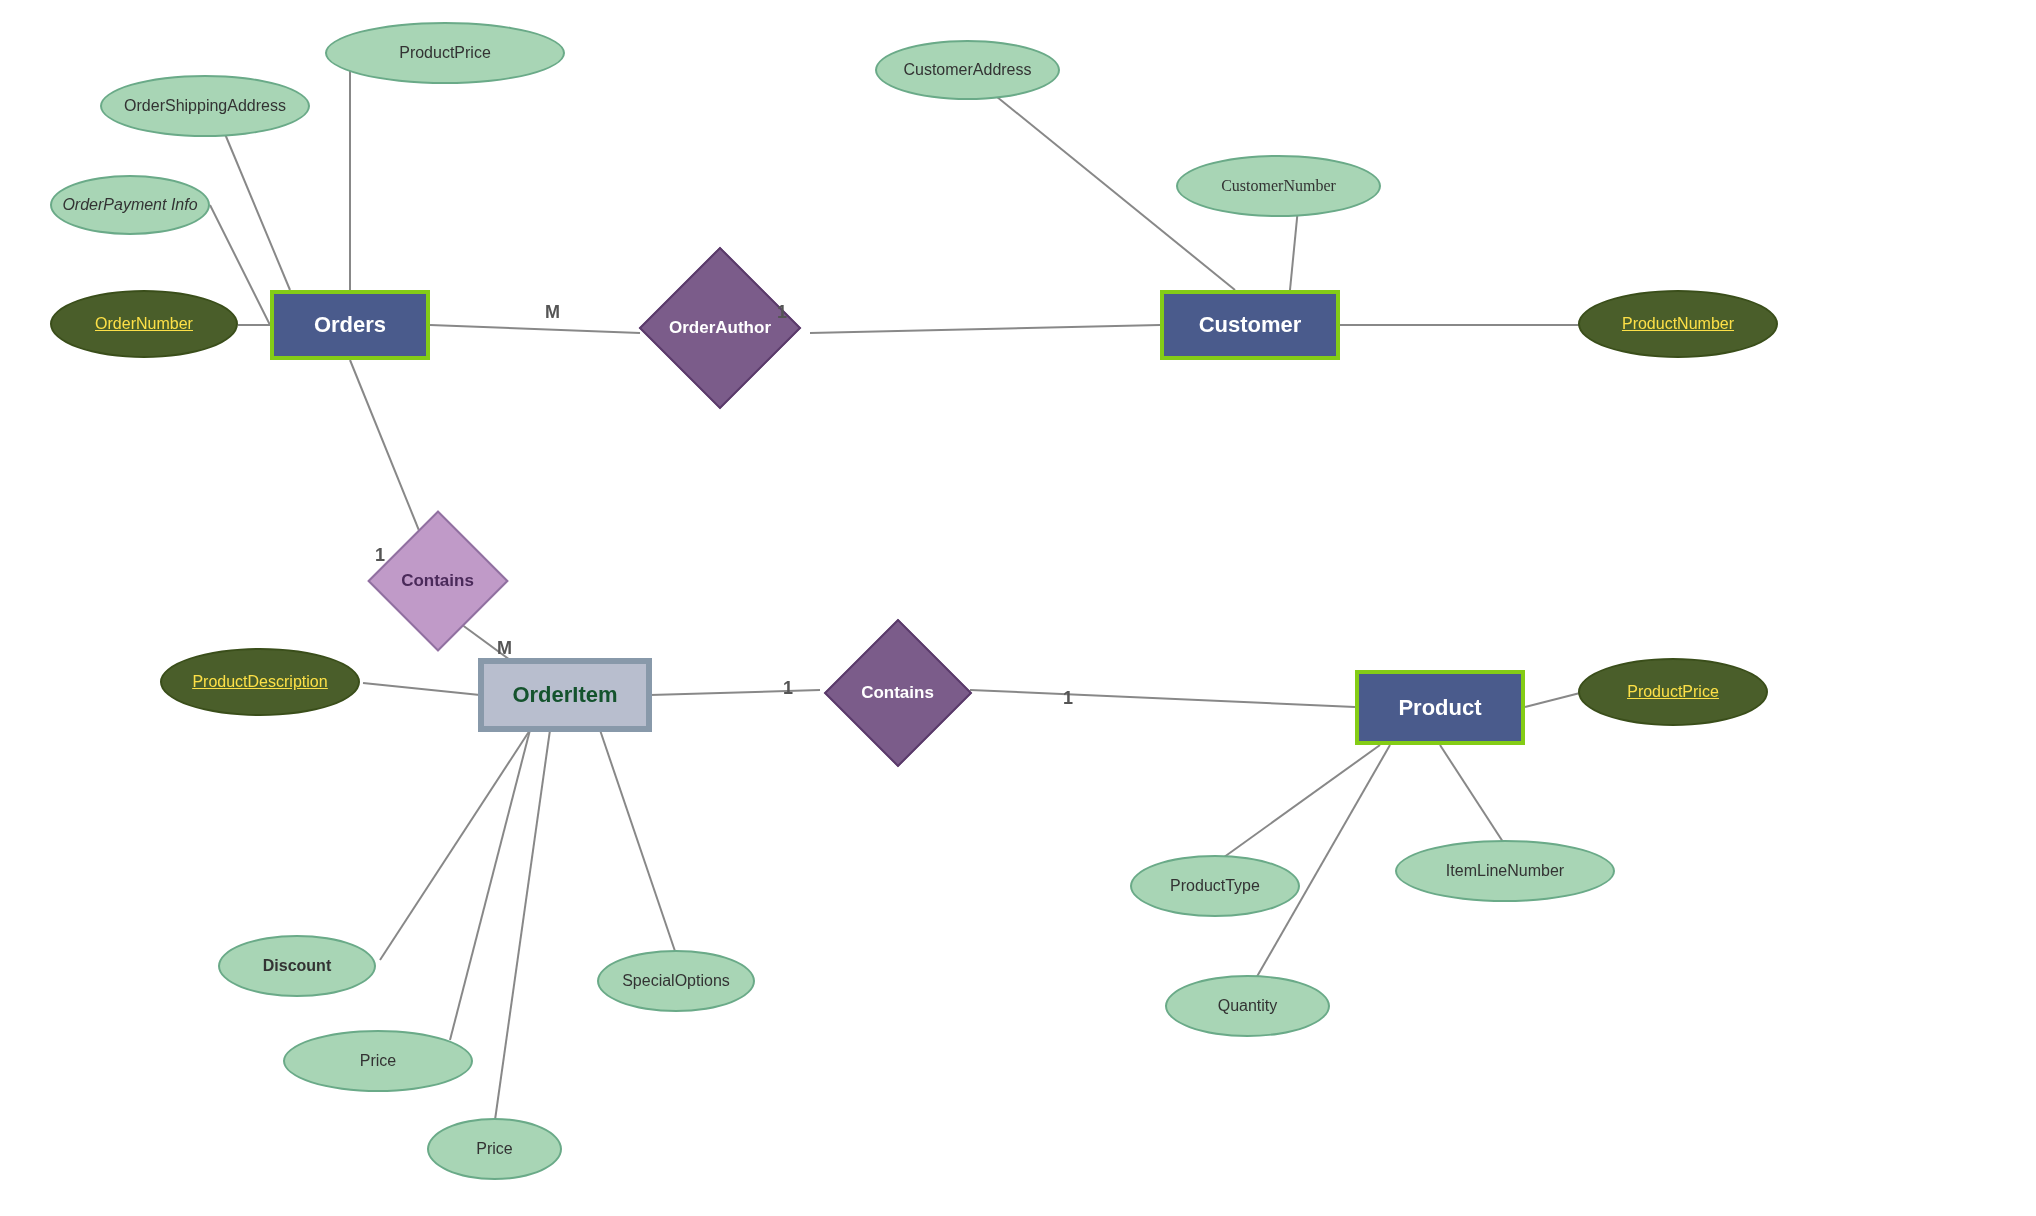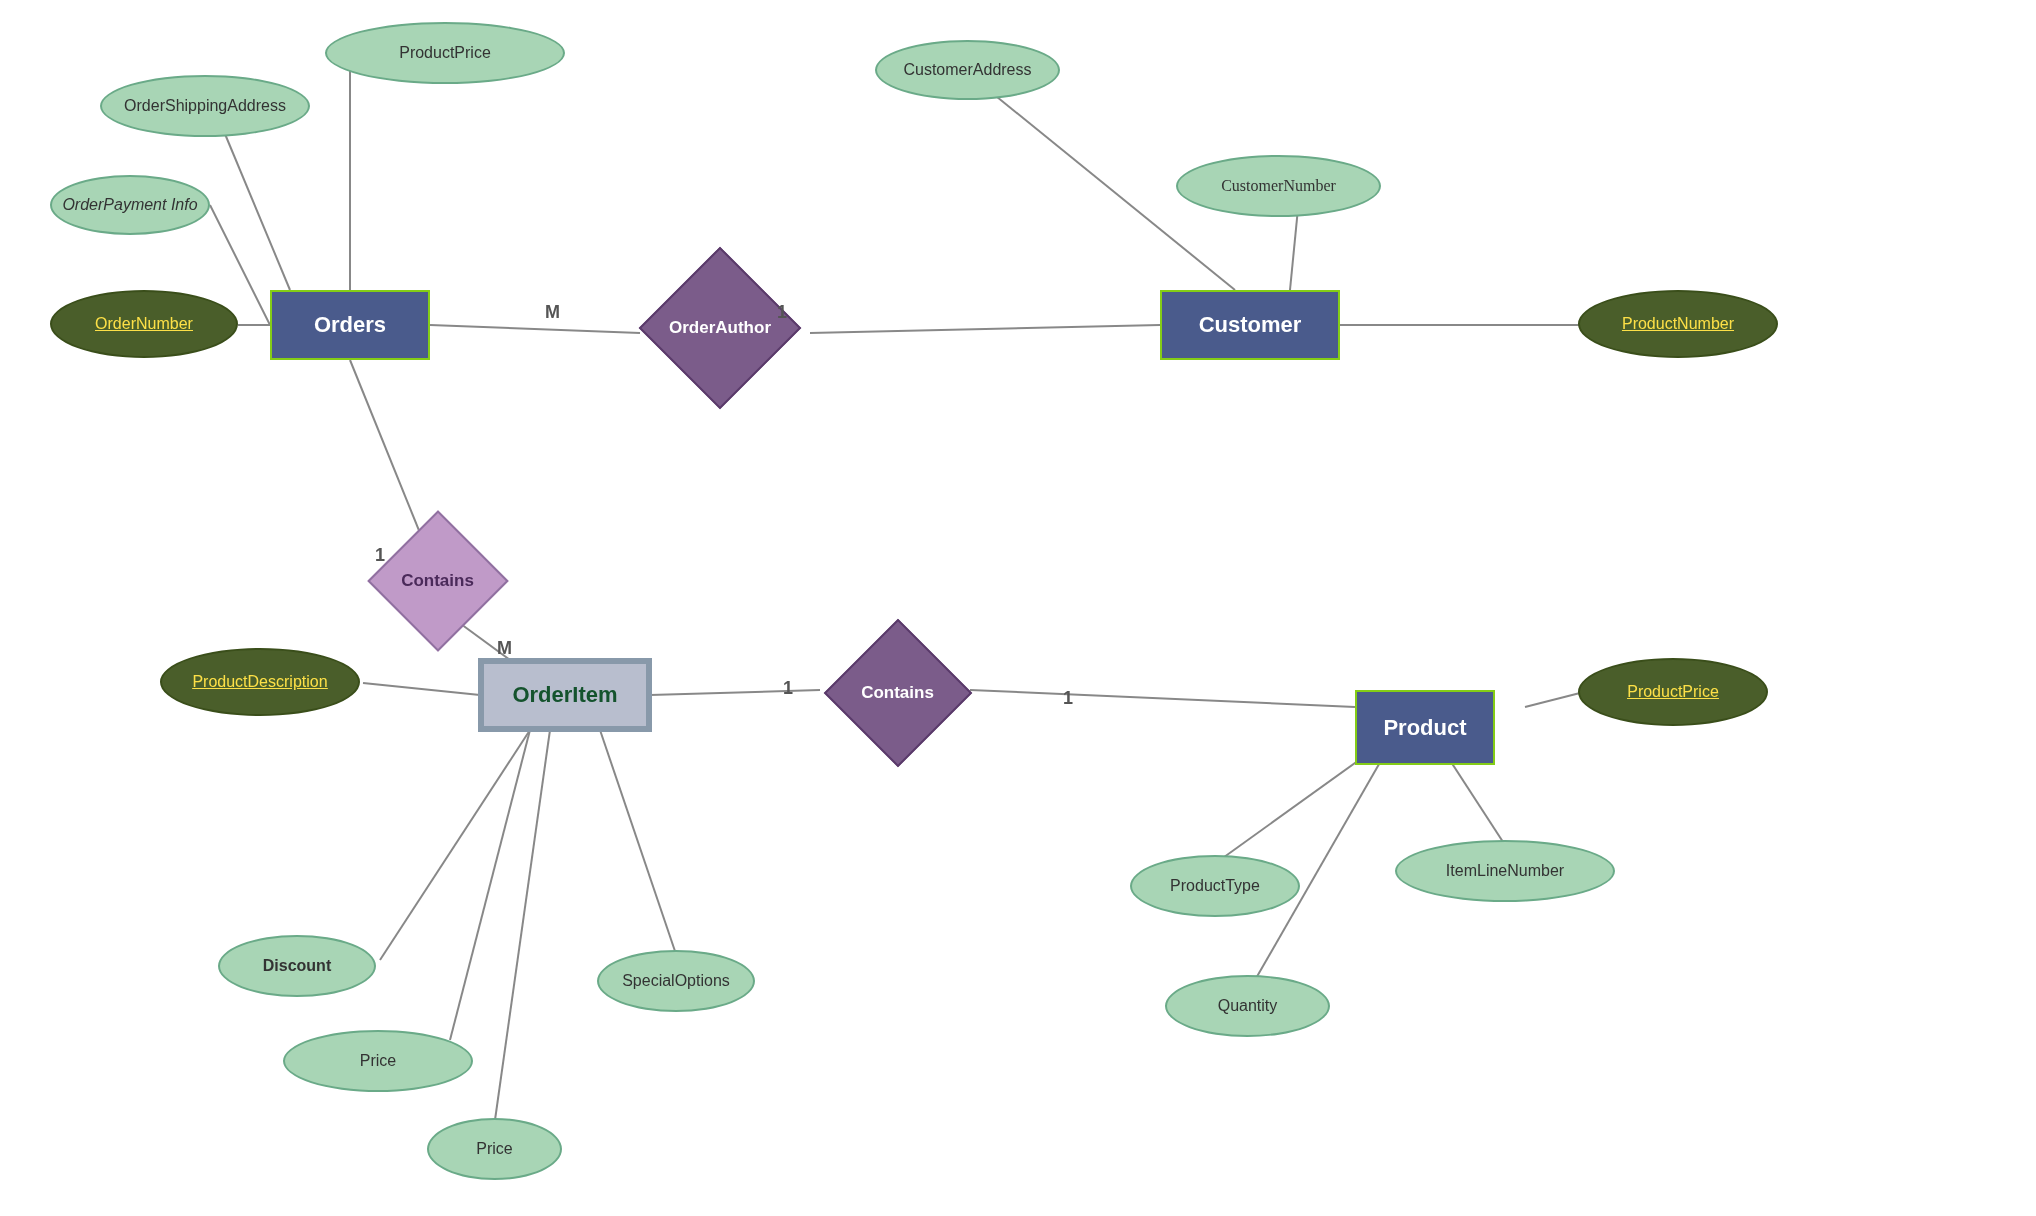--- a/index.html
+++ b/index.html
@@ -19,21 +19,21 @@
     
     .entity {
       position: absolute;
       background: #4a5b8c;
       color: #fff;
       font-weight: bold;
       font-size: 22px;
       display: flex;
       align-items: center;
       justify-content: center;
-      border: 2px solid #84cc16;
+      border: 4px solid #84cc16;
     }
     
     .entity-weak {
       position: absolute;
       background: #b8bece;
       color: #14532d;
       font-weight: bold;
       font-size: 22px;
       display: flex;
       align-items: center;
@@ -167,21 +167,21 @@
   </svg>
 
   <div class="entity" style="left:270px; top:290px; width:160px; height:70px;">
     <span>Orders</span>
   </div>
 
   <div class="entity" style="left:1160px; top:290px; width:180px; height:70px;">
     <span>Customer</span>
   </div>
 
-  <div class="entity" style="left:1355px; top:670px; width:140px; height:75px;margin-top:20px;">
+  <div class="entity" style="left:1355px; top:670px; width:170px; height:75px;">
     <span>Product</span>
   </div>
 
   <div class="entity-weak" style="left:480px; top:660px; width:170px; height:70px;">
     <span>OrderItem</span>
   </div>
 
   <div class="relationship" style="left:630px; top:270px; width:180px; height:115px;">
     <div class="diamond-inner" style="width:115px; height:115px; background:#7b5c8a; border:2px solid #5a3a6a;"></div>
     <span class="diamond-label" style="font-size:17px;">OrderAuthor</span>

